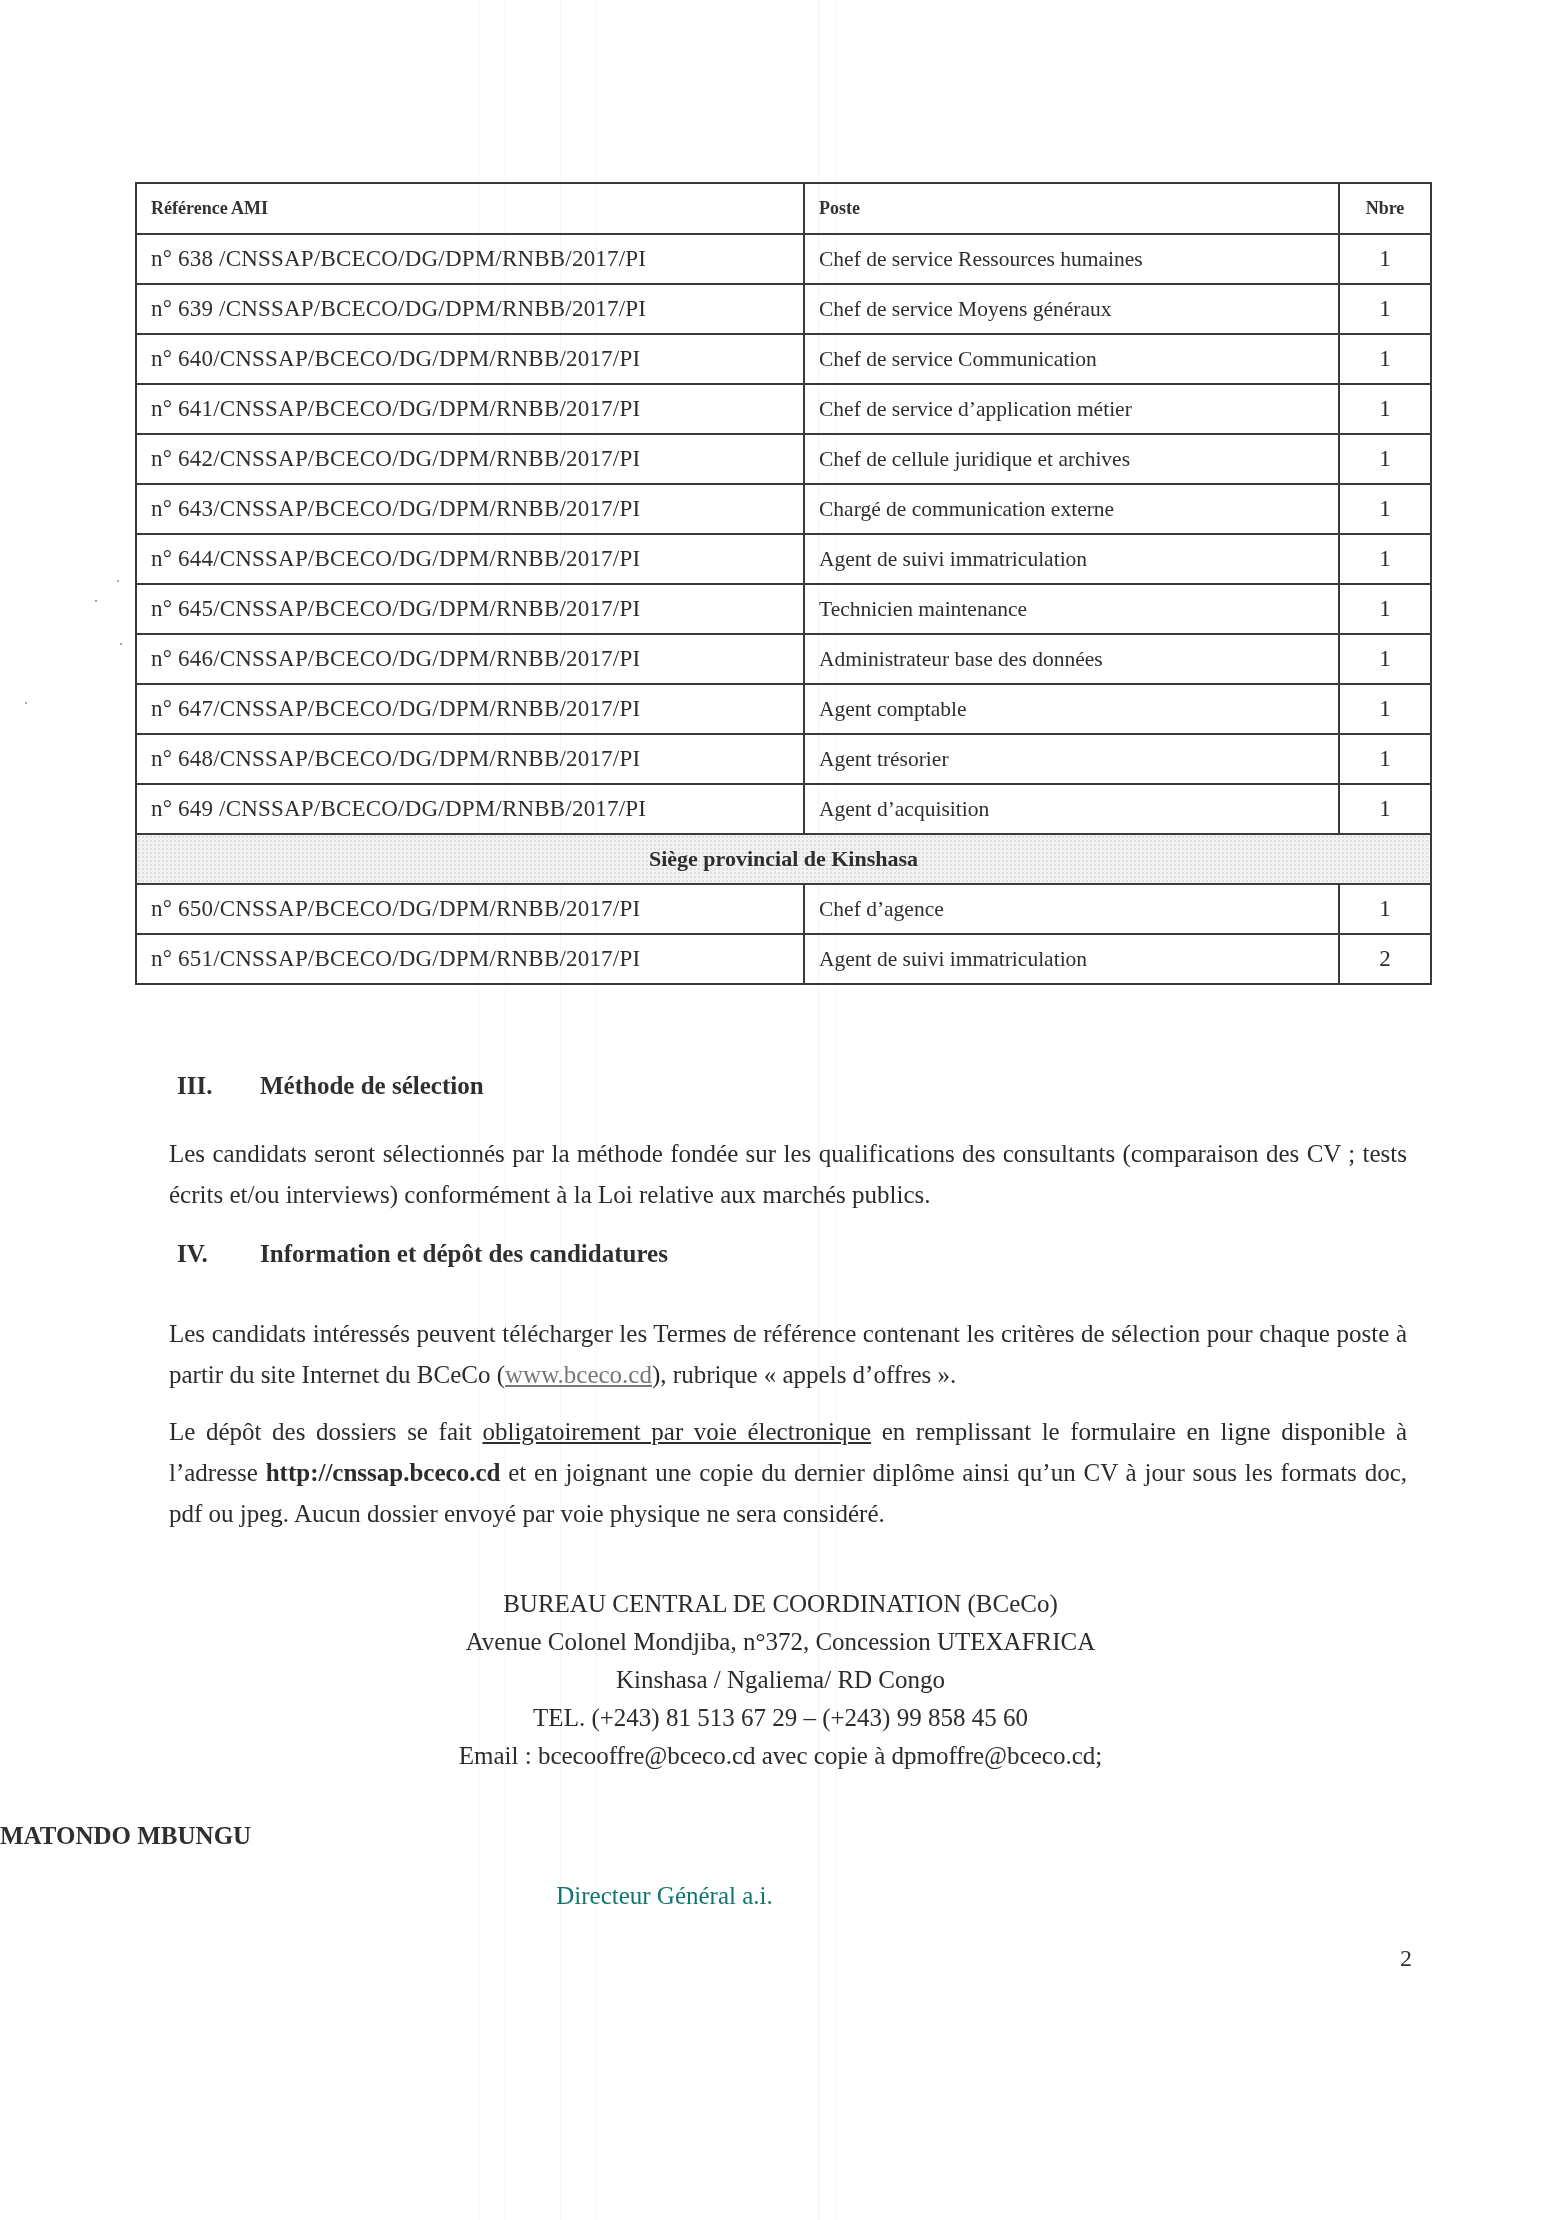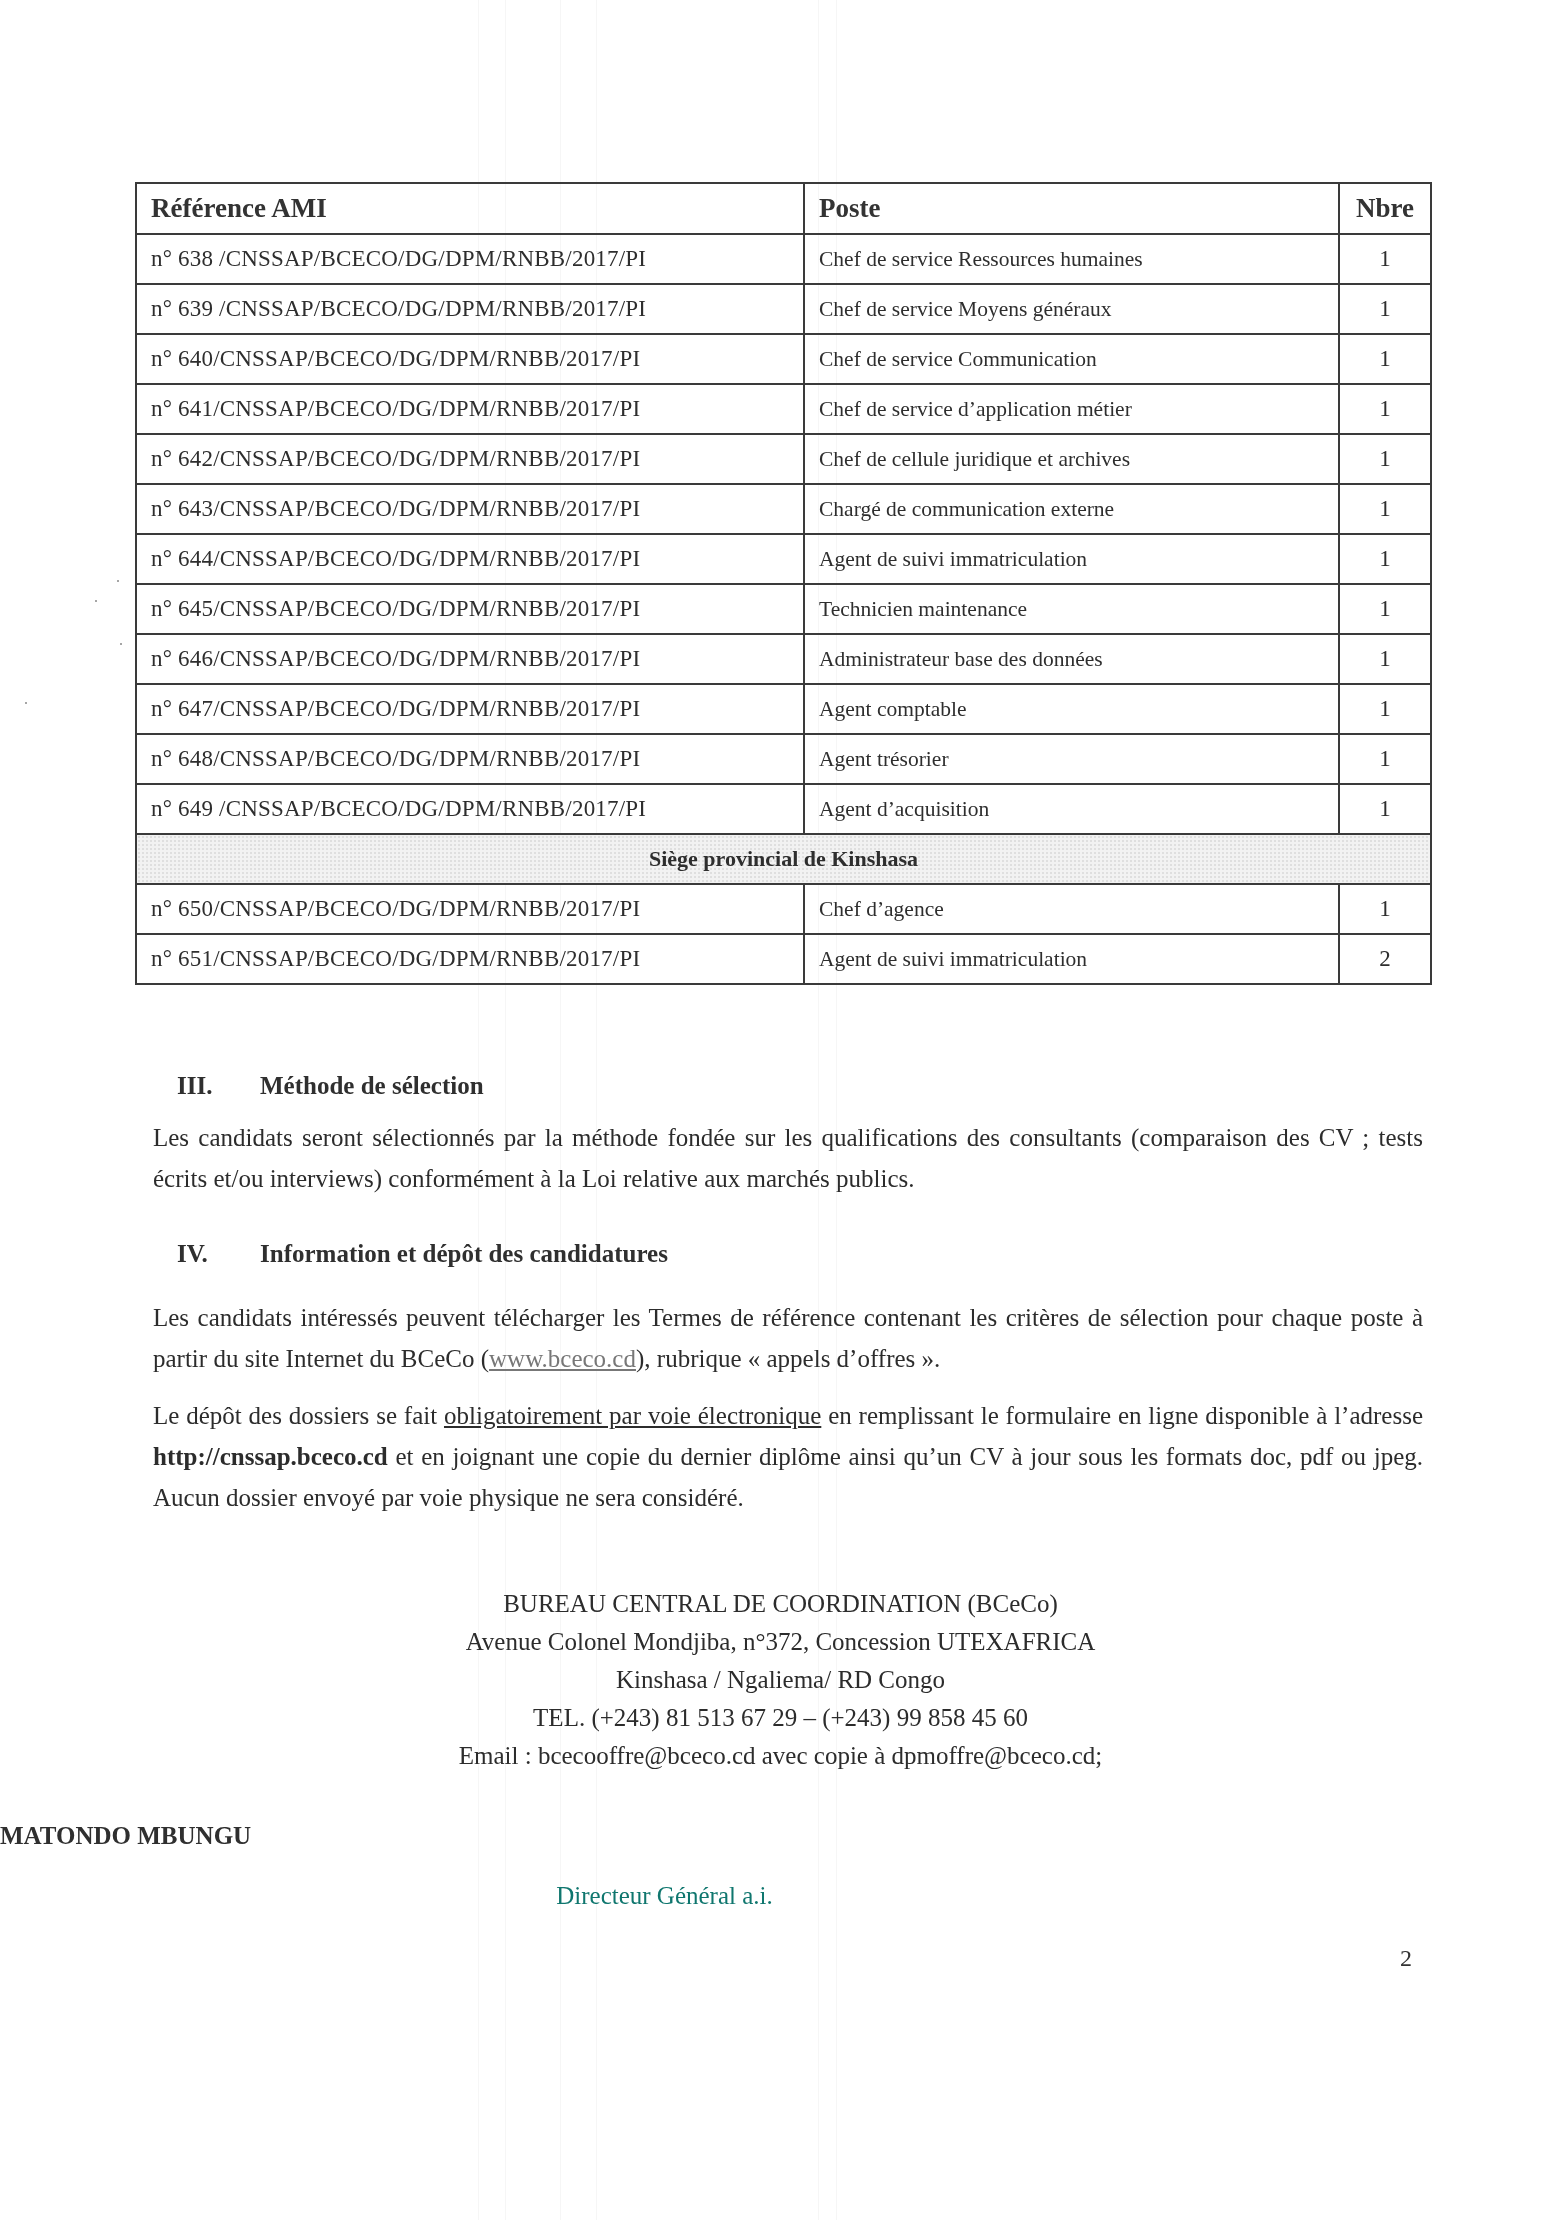--- a/index.html
+++ b/index.html
@@ -15,21 +15,21 @@
 
     table.ami {
       position: absolute; left: 135px; top: 182px; width: 1295px;
       border-collapse: collapse; table-layout: fixed;
       font-size: 23px; color: #2e2e2e;
     }
     table.ami td, table.ami th {
       border: 2px solid #3a3a3a; height: 48px; padding: 0 14px;
       vertical-align: middle; white-space: nowrap; overflow: hidden;
     }
-    table.ami th { font-weight: bold; text-align: left; font-size: 27px; color: #333; height: 49px; }
+    table.ami th { font-weight: bold; text-align: left; font-size: 18px; color: #333; height: 49px; }
     table.ami th.nbre { text-align: center; padding: 0; }
     col.c1 { width: 668px; }
     col.c2 { width: 535px; }
     col.c3 { width: 92px; }
     td.ref { padding-left: 22px; letter-spacing: 0.2px; }
     td.poste { font-size: 21.5px; }
     td.nbre { text-align: center; padding: 0; }
     tr.section td {
       text-align: center; font-weight: bold; font-size: 22px;
       background-color: #f2f2f2;
@@ -38,21 +38,21 @@
     }
 
     .heading {
       position: absolute; left: 177px; font-weight: bold; font-size: 25px; color: #2f2f2f;
     }
     .heading .num { display: inline-block; width: 83px; }
     .para {
       position: absolute; left: 153px; width: 1270px; font-size: 25px; line-height: 41px;
       text-align: justify; color: #2c2c2c;
     }
-    .para p { margin: 0; }
+    .para p { margin: 16px; }
     .u { text-decoration: underline; }
     .link { text-decoration: underline; color: #777; }
     .b { font-weight: bold; }
 
     .center-block {
       position: absolute; left: 0; width: 1561px; text-align: center; font-size: 25px;
       line-height: 38px; color: #2c2c2c;
     }
     .center-block .org { font-weight: normal; font-size: 25px; }
     .sig-name { position: absolute; left: 0; width: 1561px; font-weight: bold; font-size: 25px; color: #2f2f2f; margin-top: 7px; }

